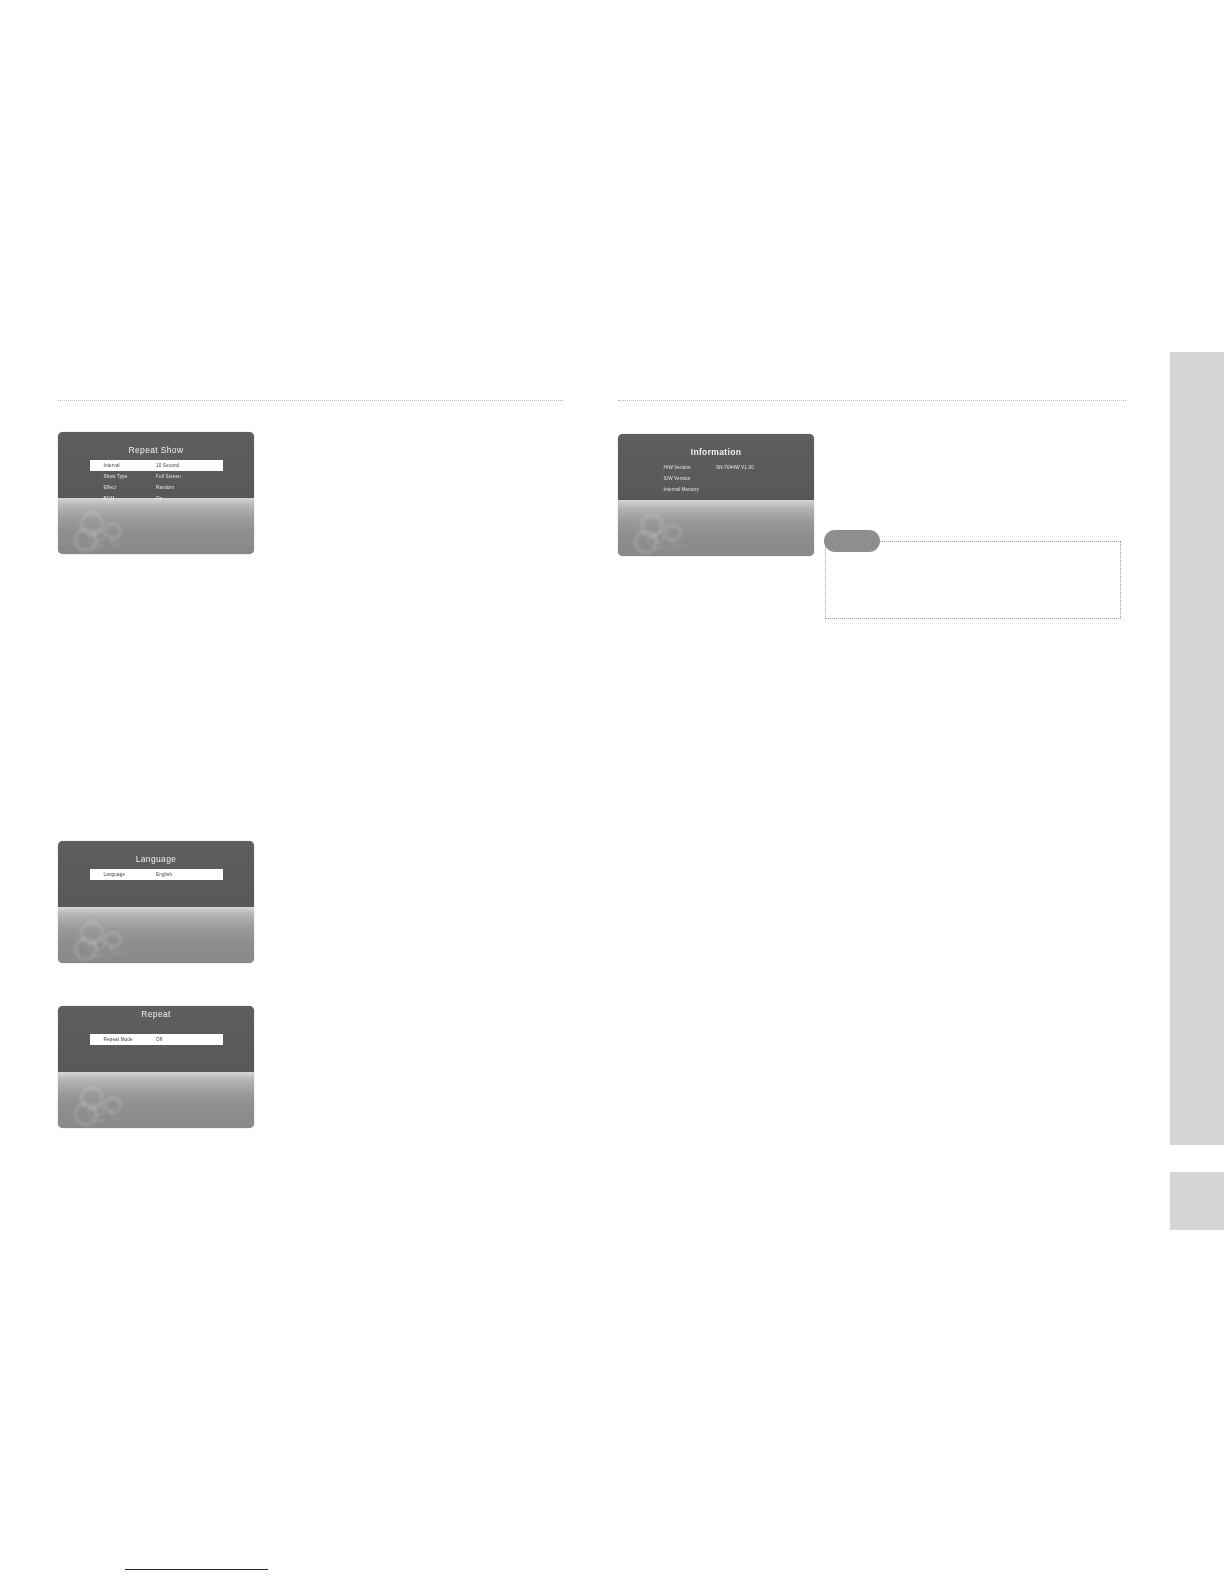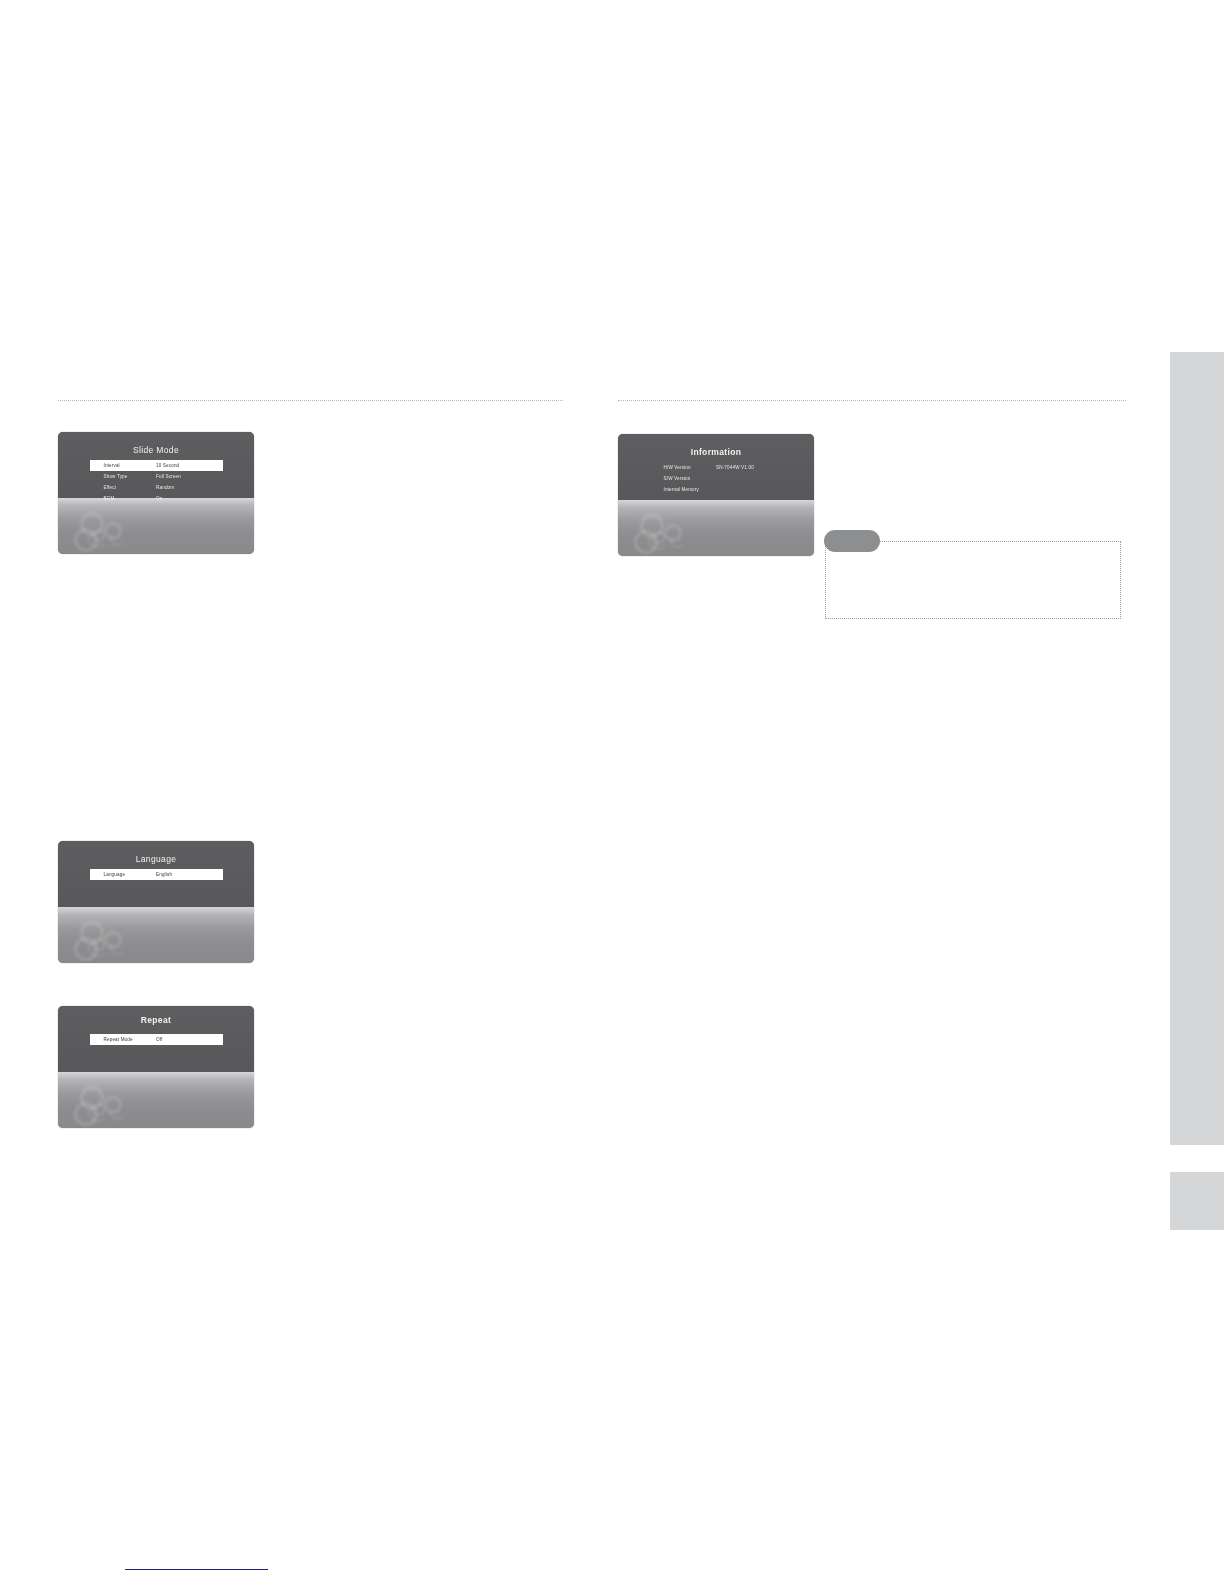--- a/index.html
+++ b/index.html
@@ -172,21 +172,21 @@
 <div class="screen" id="panel-slideshow">
     <div class="screen-top" style="height: 66px;"></div>
     <div class="screen-bottom" style="height: 56px;">
       <div class="deco d1" style="left: 22px; top: 14px;"></div>
       <div class="deco d2" style="left: 46px; top: 24px;"></div>
       <div class="deco d3" style="left: 34px; top: 31px;"></div>
       <div class="deco d1" style="left: 16px; top: 30px;"></div>
       <div class="deco-arc" style="left: 30px; top: 30px; width: 16px; height: 16px;"></div>
       <div class="deco-arc" style="left: 52px; top: 33px; width: 11px; height: 11px;"></div>
     </div>
-    <div class="screen-title" style="top: 13px;">Slide Mode</div>
+    <div class="screen-title" style="top: 13px;">Repeat Show</div>
     <div class="rows" style="top: 28px;">
       <div class="row selected" style="width: 133px;">
         <span class="label">Interval</span>
         <span class="value">10 Second</span>
       </div>
       <div class="row" style="width: 133px;">
         <span class="label">Show Type</span>
         <span class="value">Full Screen</span>
       </div>
       <div class="row" style="width: 133px;">
@@ -246,21 +246,21 @@
 <div class="screen" id="panel-repeat">
     <div class="screen-top" style="height: 66px;"></div>
     <div class="screen-bottom" style="height: 56px;">
       <div class="deco d1" style="left: 22px; top: 14px;"></div>
       <div class="deco d2" style="left: 46px; top: 24px;"></div>
       <div class="deco d3" style="left: 34px; top: 31px;"></div>
       <div class="deco d1" style="left: 16px; top: 30px;"></div>
       <div class="deco-arc" style="left: 30px; top: 30px; width: 16px; height: 16px;"></div>
       <div class="deco-arc" style="left: 52px; top: 33px; width: 11px; height: 11px;"></div>
     </div>
-    <div class="screen-title" style="top: 9px; font-weight: bold;">Repeat</div>
+    <div class="screen-title" style="top: 3px;">Repeat</div>
     <div class="rows" style="top: 28px;">
       <div class="row selected" style="width: 133px;">
         <span class="label">Repeat Mode</span>
         <span class="value">Off</span>
       </div>
     </div>
   </div>
 
 <div class="footer-rule"></div>
 

